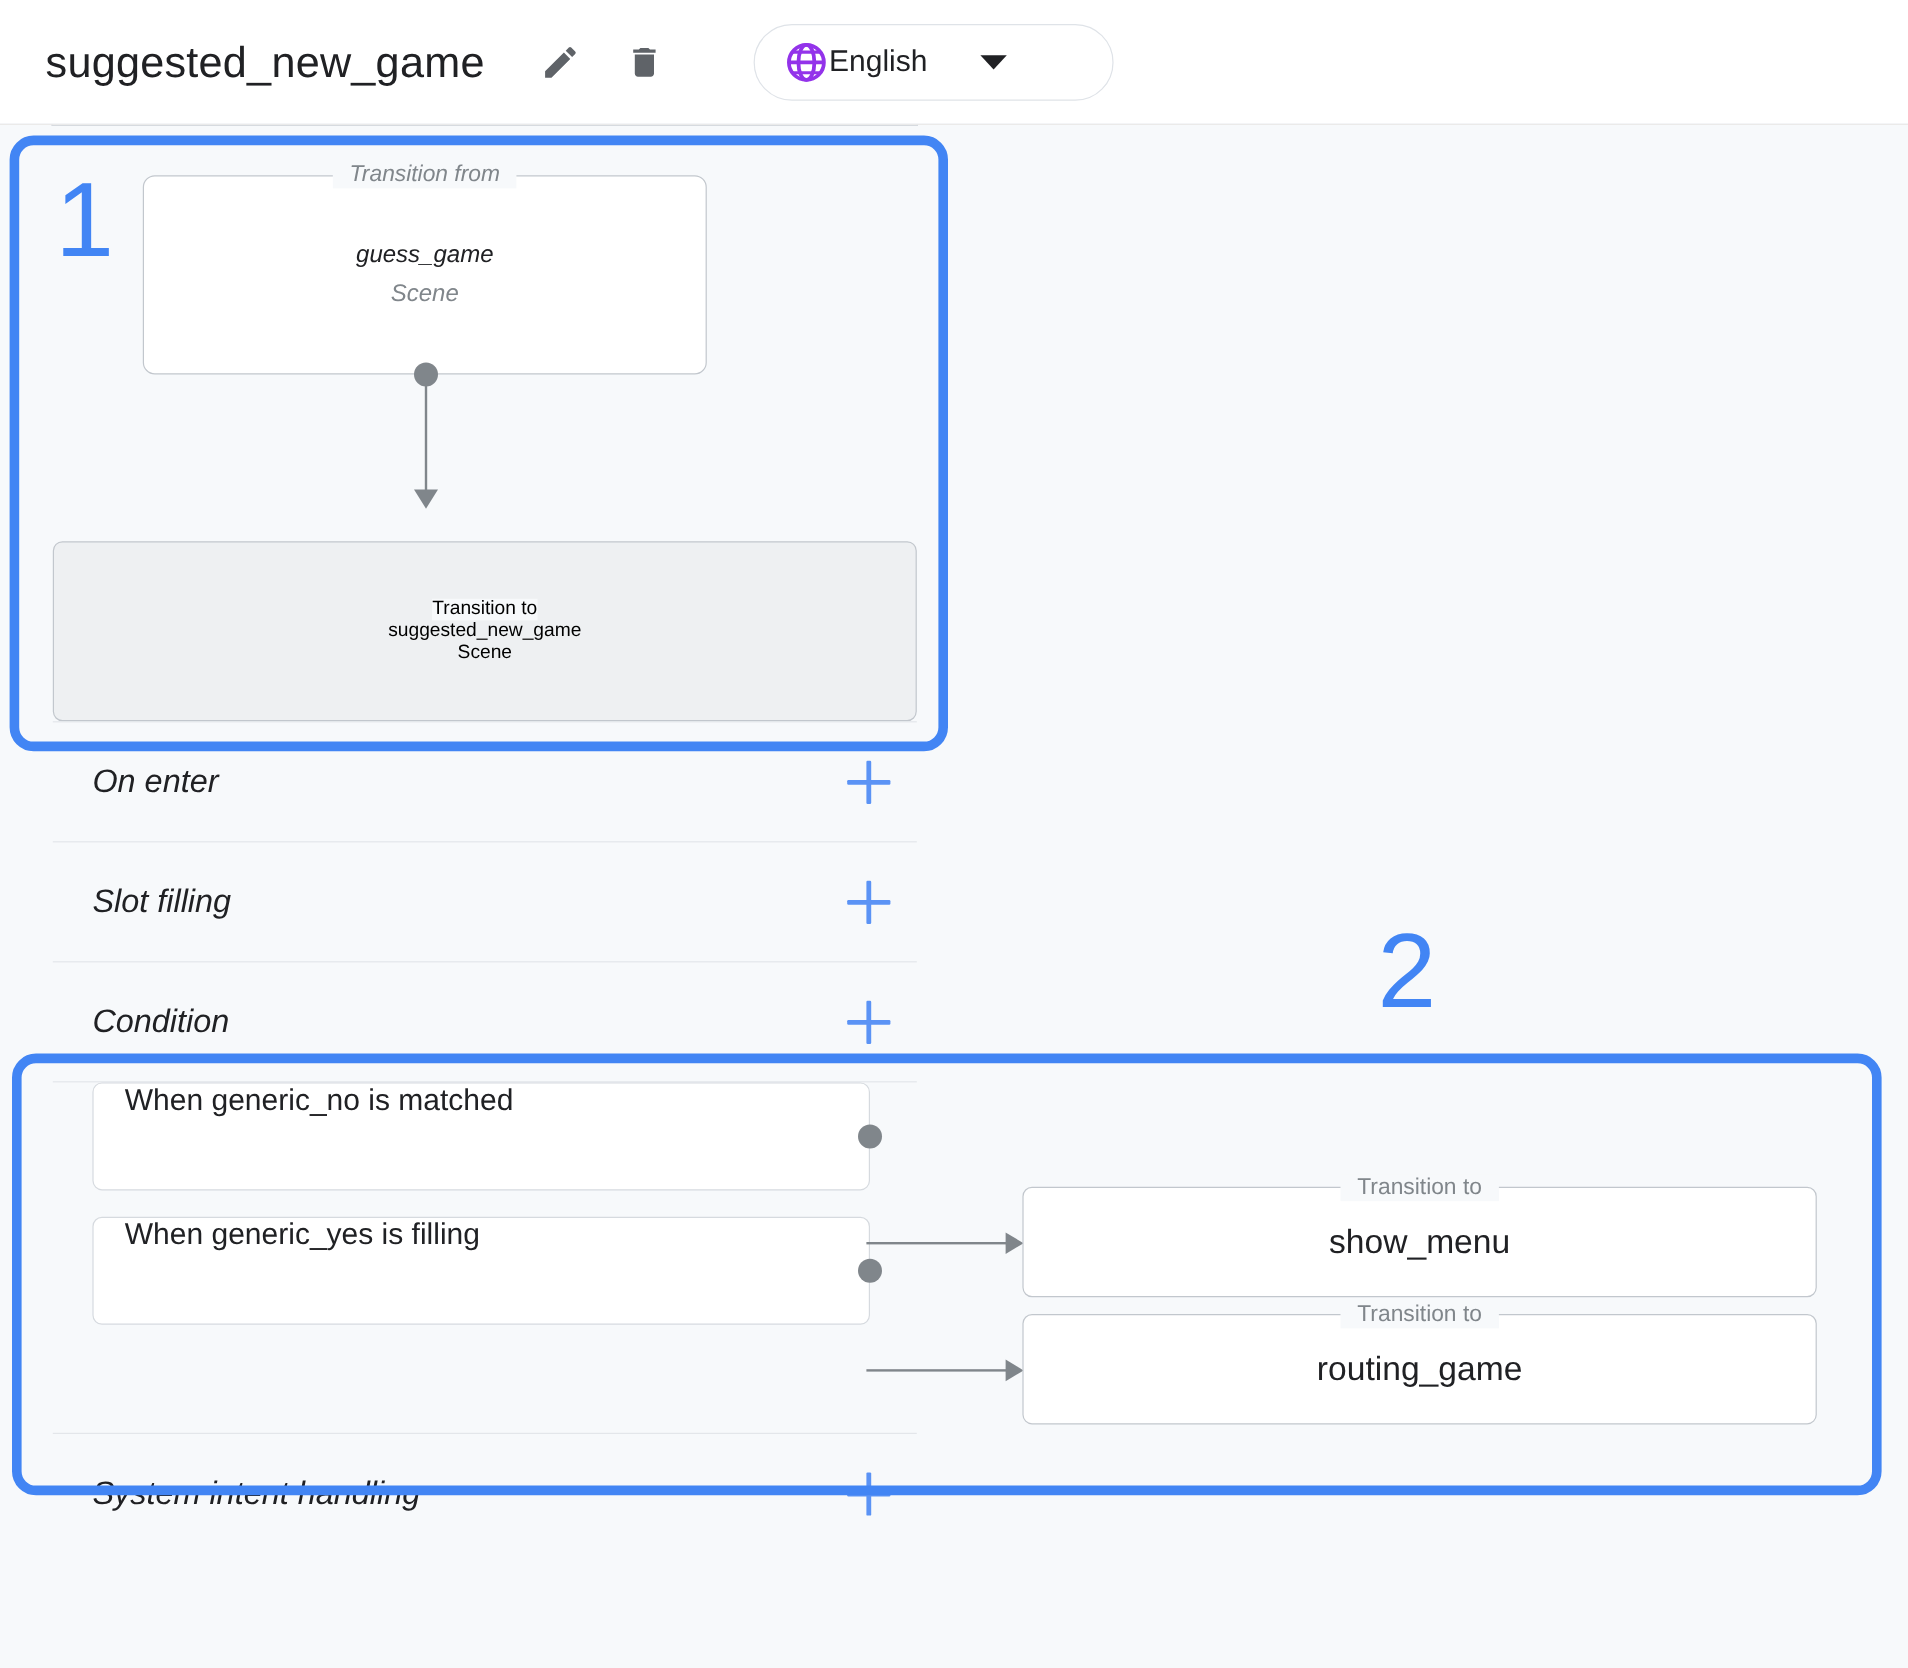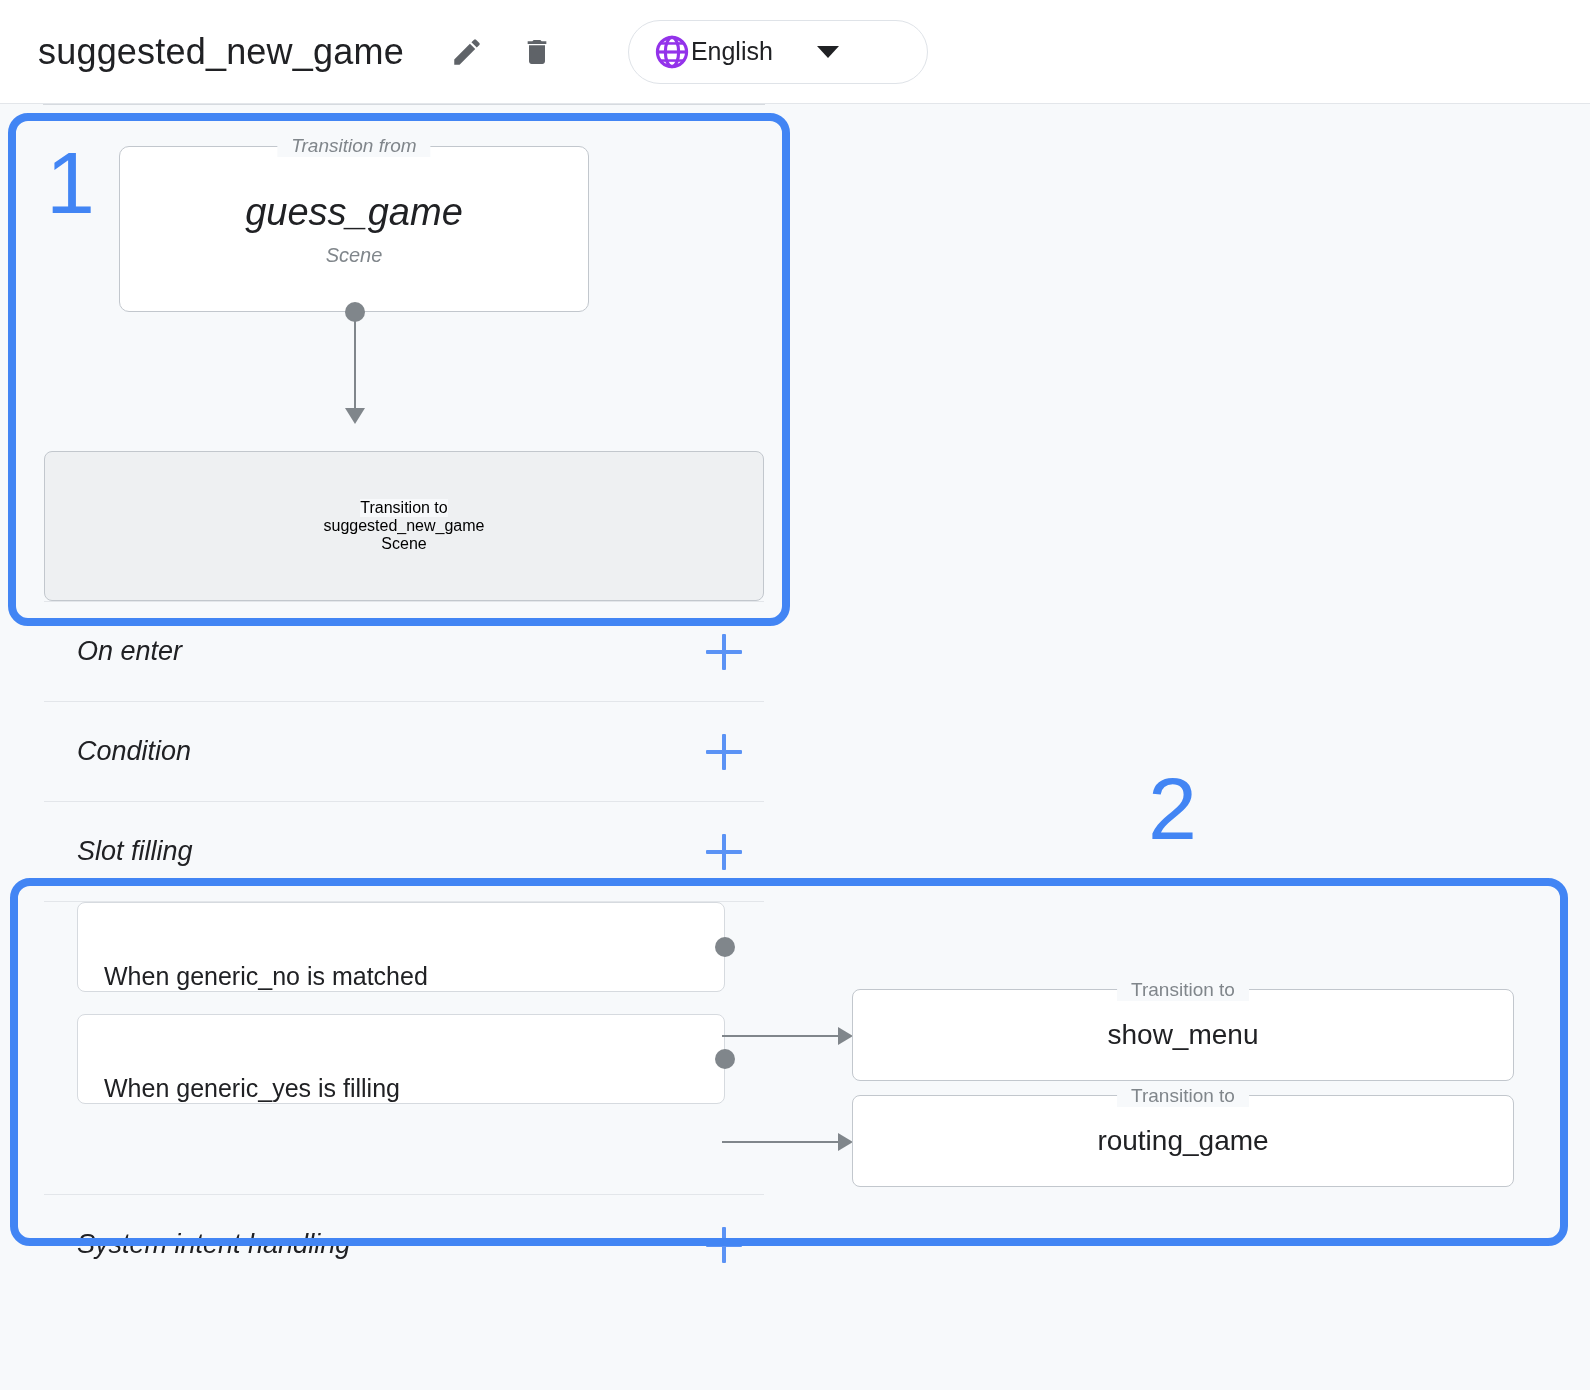--- a/index.html
+++ b/index.html
@@ -54,21 +54,21 @@
   .node {
     position: relative; border: 1px solid #c2c7cd; border-radius: 10px;
     background: #ffffff;
   }
   .node .legend {
     position: absolute; top: -12px; left: 50%; transform: translateX(-50%);
     background: inherit; padding: 0 14px;
     font-size: 19px; color: #80868b; white-space: nowrap;
   }
   .node .node-title {
-    font-size: 38px; color: #202124; text-align: center; white-space: nowrap;
+    font-size: 20px; color: #202124; text-align: center; white-space: nowrap;
   }
   .node .node-sub {
     font-size: 20px; color: #80868b; text-align: center; margin-top: 10px;
   }
 
   
   .node-from {
     position: absolute; left: 119px; top: 42px; width: 470px; height: 166px;
     display: flex; flex-direction: column; align-items: center; justify-content: center; font-style: italic;
   }
@@ -112,21 +112,21 @@
   }
   .plus::before { left: 0; top: 16px; width: 36px; height: 4px; }
   .plus::after  { top: 0; left: 16px; width: 4px; height: 36px; }
 
   
   .group { position: relative; border-top: 1px solid #e3e6ea; padding-bottom: 36px; }
   .group-head { position: relative; height: 92px; display: flex; align-items: center; padding-left: 33px; }
   .intent-item {
     position: relative; margin: 0 0 22px 33px; width: 648px; height: 90px;
     border: 1px solid #d6dadf; border-radius: 8px; background: #fff;
-    display: flex; align-items: flex-end; padding-left: 26px;
+    display: flex; align-items: flex-start; padding-left: 26px;
   }
   .intent-item:last-child { margin-bottom: 0; }
   .intent-label { font-size: 25px; color: #202124; }
   .intent-dot {
     position: absolute; right: -11px; top: 50%; transform: translateY(-50%);
     width: 20px; height: 20px; border-radius: 50%; background: #80868b;
   }
   .group-spacer { height: 32px; }
 
   
@@ -215,26 +215,26 @@
       </div>
 
       <div class="rows">
 
         <div class="row">
           <span class="row-label">On enter</span>
           <span class="plus"></span>
         </div>
 
         <div class="row">
+          <span class="row-label">Slot filling</span>
+          <span class="plus"></span>
+        </div>
+
+        <div class="row">
           <span class="row-label">Condition</span>
-          <span class="plus"></span>
-        </div>
-
-        <div class="row">
-          <span class="row-label">Slot filling</span>
           <span class="plus"></span>
         </div>
 
         <div class="group">
 
           <div class="intent-item">
             <span class="intent-label">When generic_no is matched</span>
             <span class="intent-dot"></span>
           </div>
 

